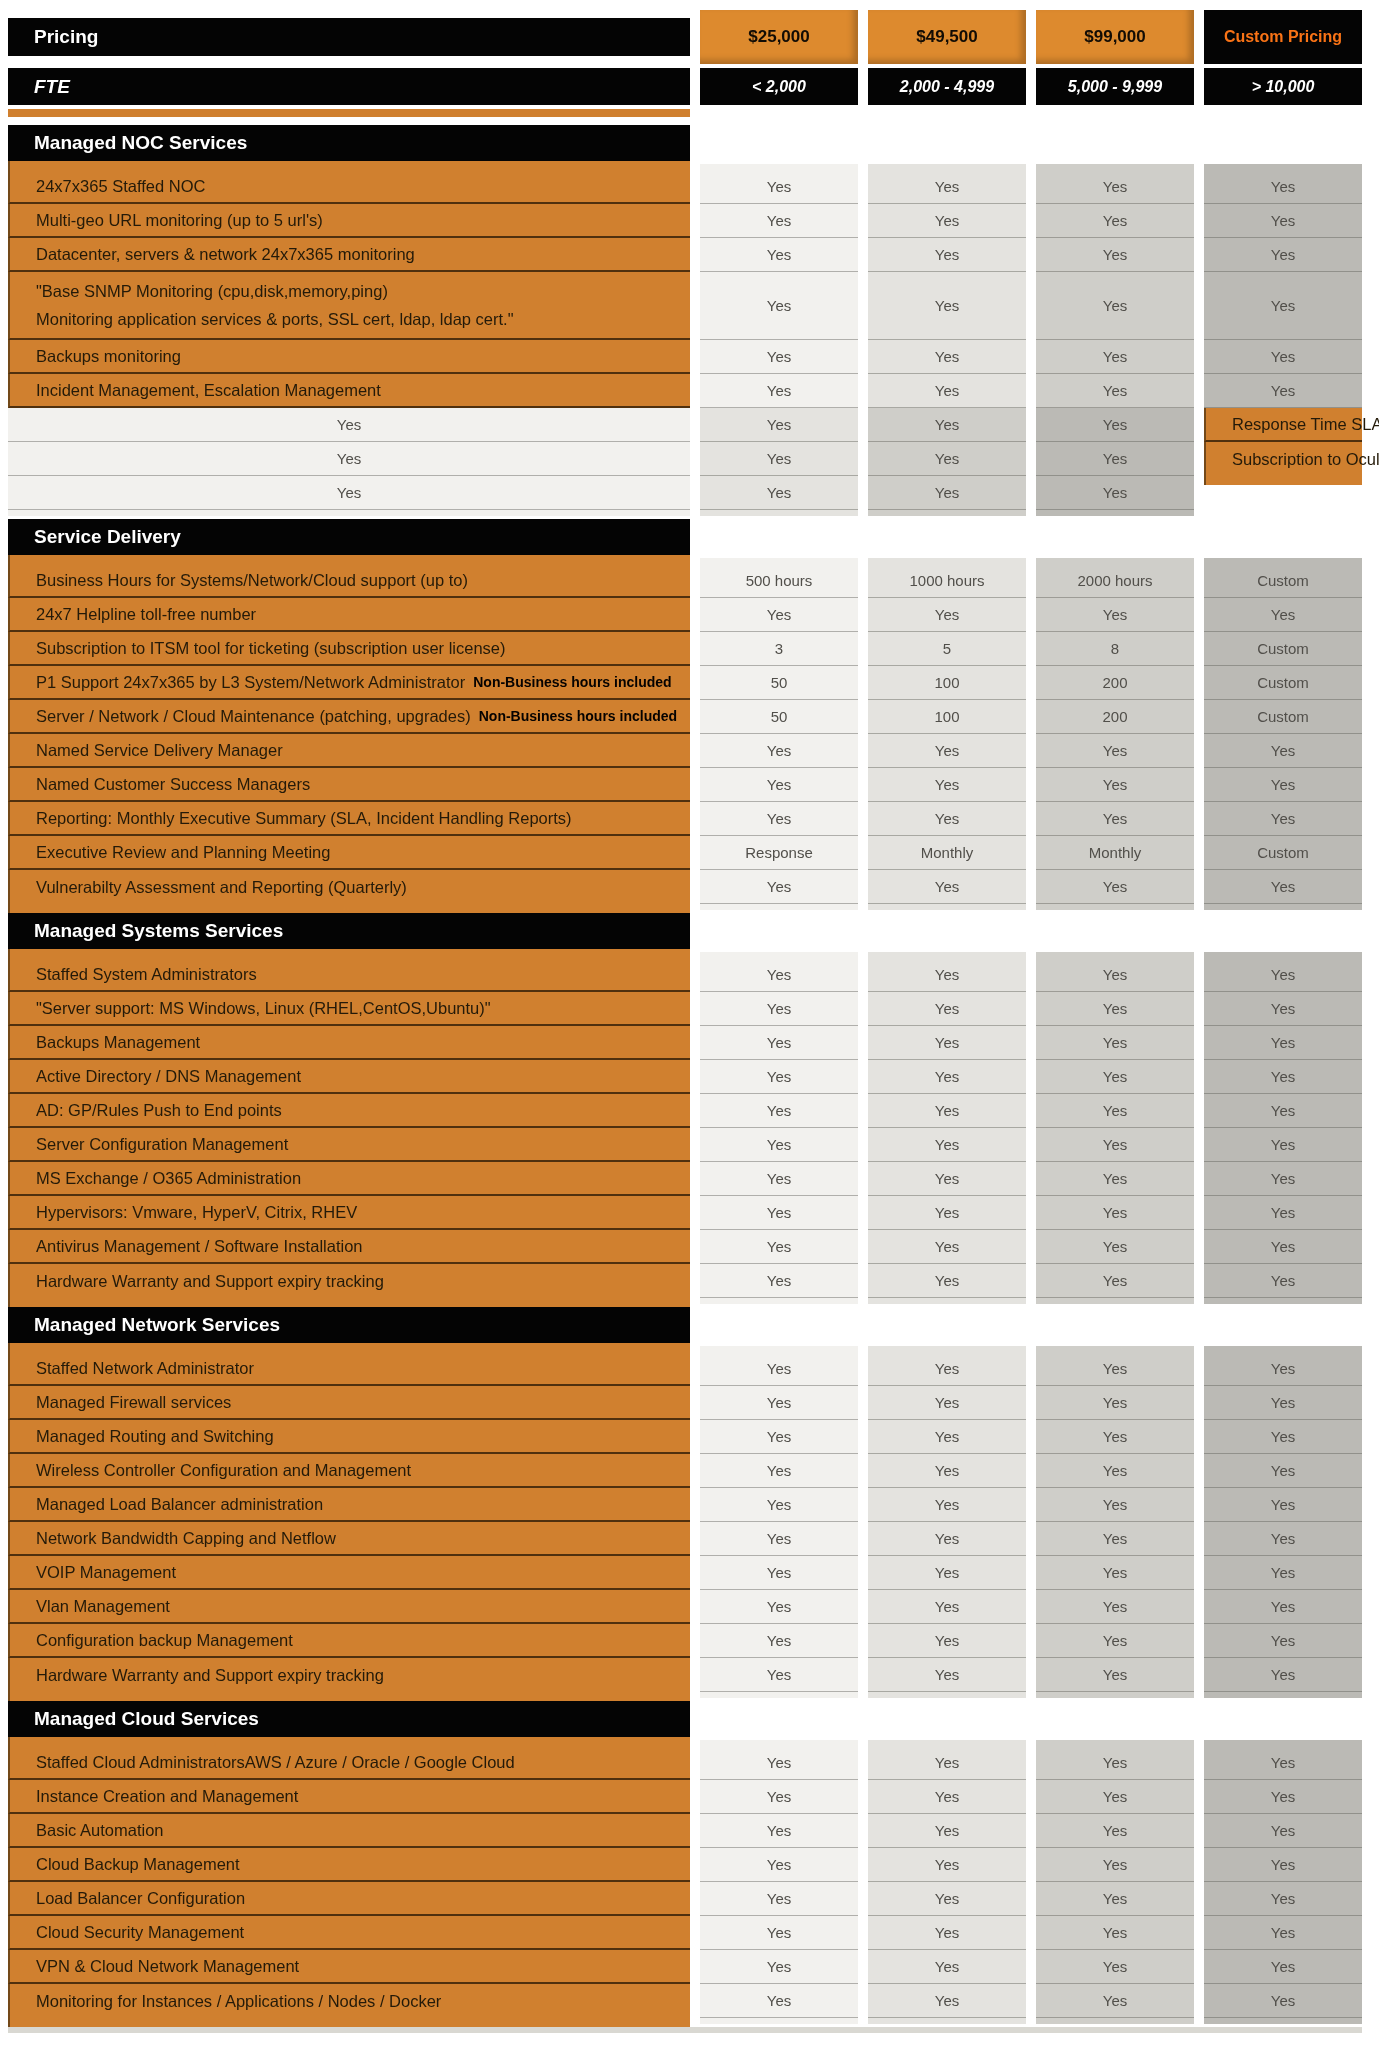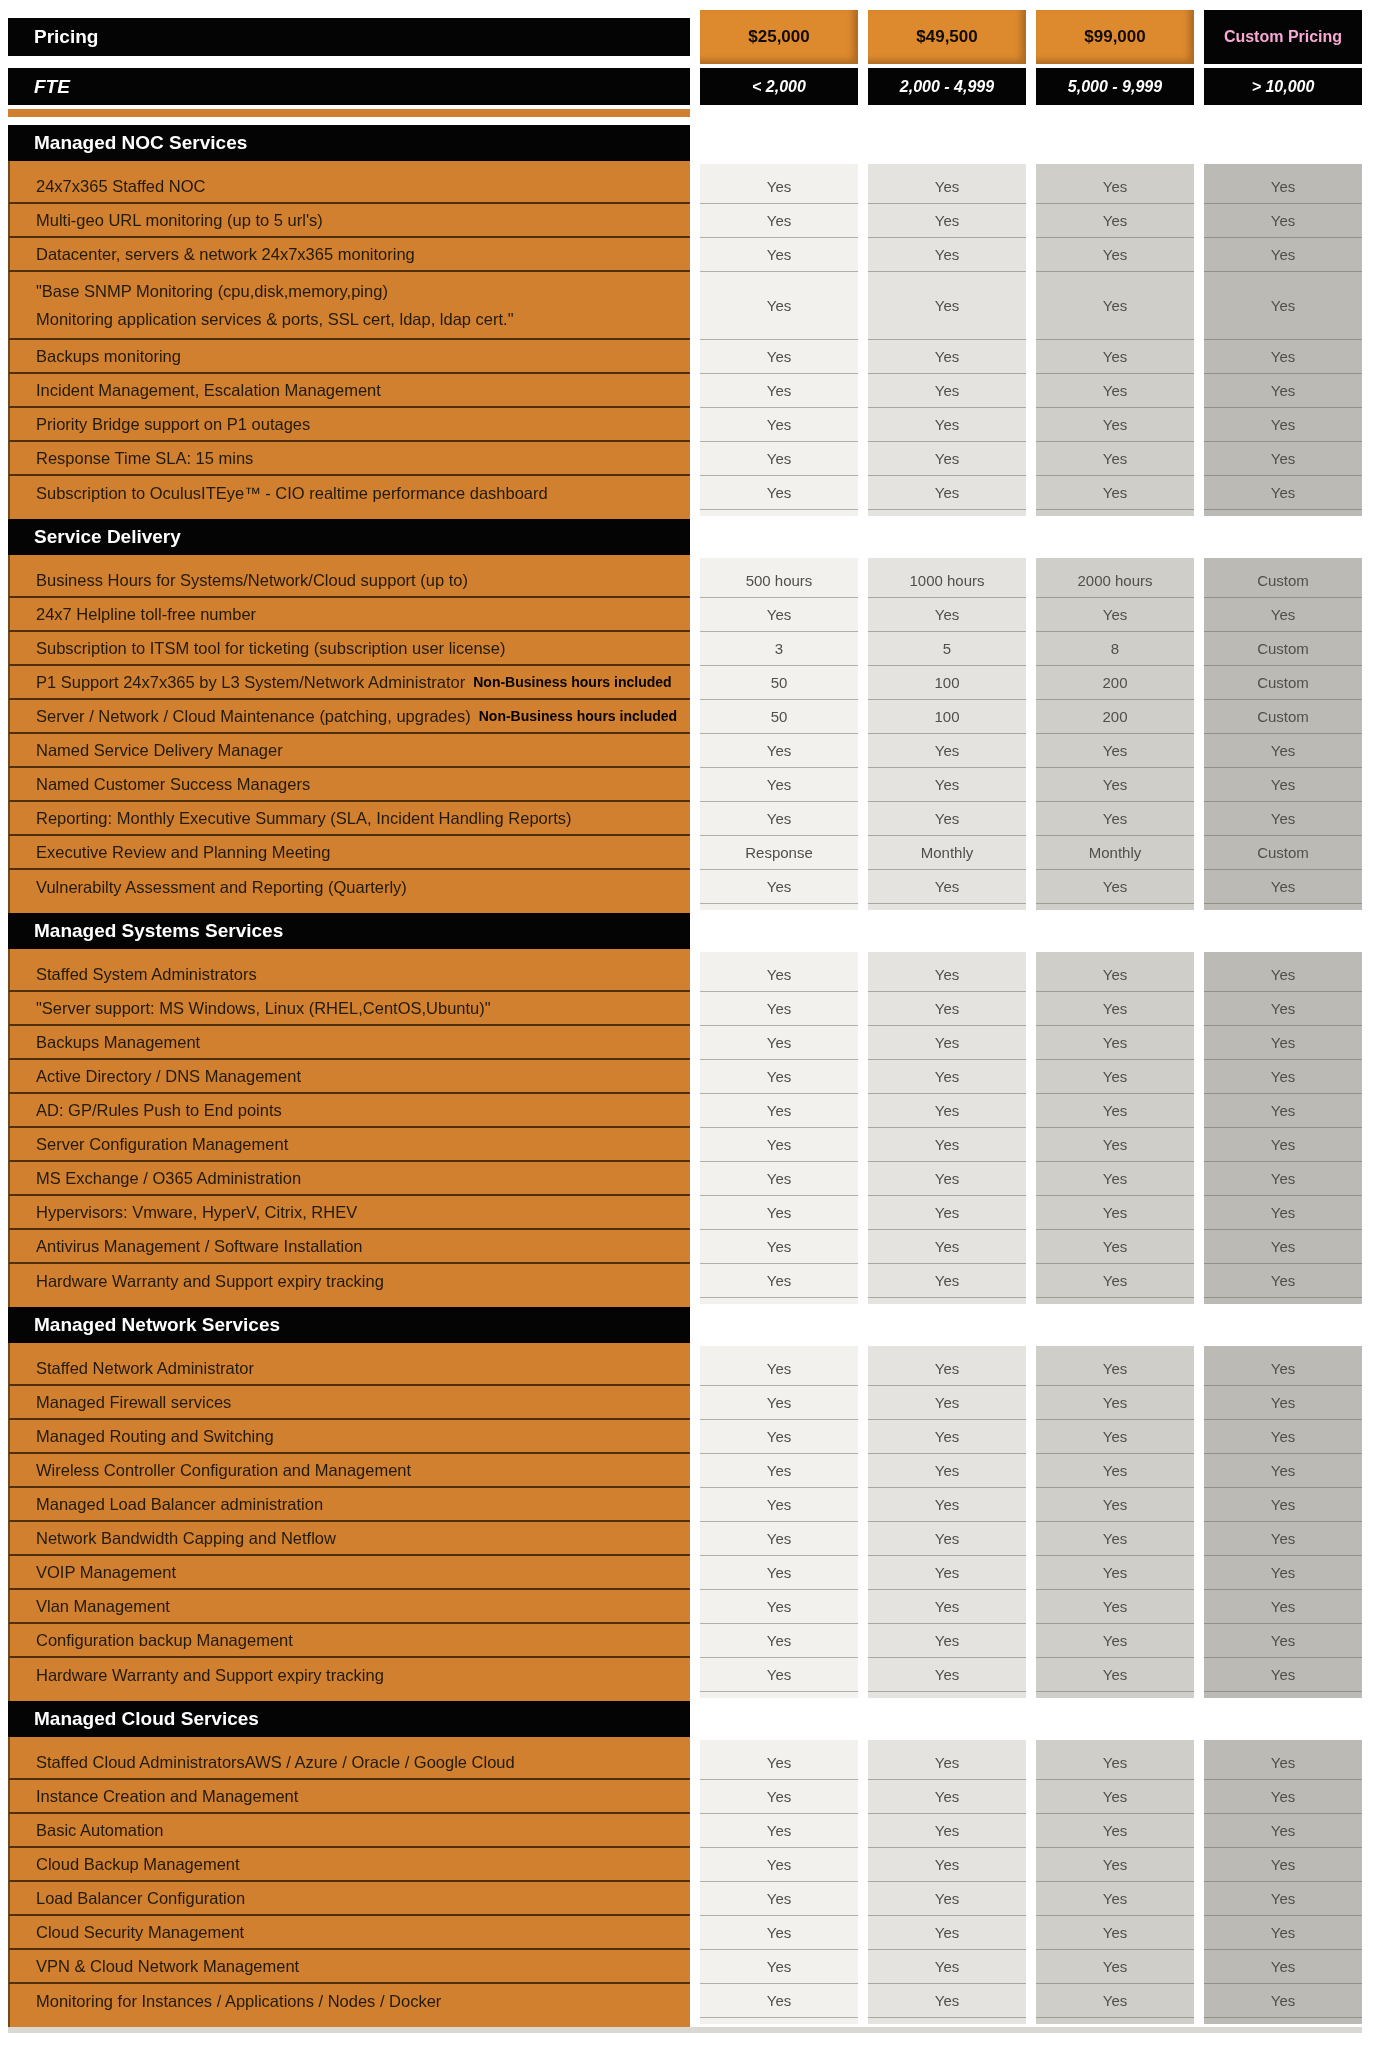--- a/index.html
+++ b/index.html
@@ -7,21 +7,21 @@
   .page{position:relative;width:1379px;height:2049px;background:#ffffff;overflow:hidden;}
   .content{padding:10px 0 0 8px;width:1354px;}
 
   
   .hdr-grid{display:grid;grid-template-columns:682px 158px 158px 158px 158px;column-gap:10px;align-items:center;}
   .prow{height:46px;}
   .hbar{height:38px;background:#040404;display:flex;align-items:center;padding-left:26px;box-sizing:border-box;}
   .hbar .htxt{color:#ffffff;font-weight:bold;font-size:19px;}
   .pcell{height:54px;background:var(--orange-h);display:flex;align-items:center;justify-content:center;
          font-weight:bold;font-size:17px;color:#120c04;box-shadow:inset -5px -4px 6px rgba(0,0,0,0.22);}
-  .pcell.dark{background:#040404;color:#f9a8d4;box-shadow:none;font-size:16px;}
+  .pcell.dark{background:#040404;color:#f97316;box-shadow:none;font-size:16px;}
   .frow{height:37px;margin-top:12px;font-style:italic;}
   .fbar{height:37px;background:#040404;display:flex;align-items:center;padding-left:26px;box-sizing:border-box;}
   .fbar .htxt{color:#ffffff;font-weight:bold;font-size:19px;}
   .fcell{height:37px;background:#040404;color:#ffffff;font-weight:bold;font-size:16px;
          display:flex;align-items:center;justify-content:center;}
   .strip{width:682px;height:8px;background:var(--orange);margin-top:4px;margin-bottom:8px;}
 
   
   .sbar{width:682px;height:36px;background:#040404;display:flex;align-items:center;padding-left:26px;box-sizing:border-box;}
   .stitle{color:#ffffff;font-weight:bold;font-size:19px;}
@@ -129,25 +129,20 @@
           <div class="val" style="background: rgb(187, 186, 181);">Yes</div>
           <div class="lab">
             <div class="line">
               <span class="ltext">Incident Management, Escalation Management</span>
             </div>
           </div>
           <div class="val" style="background: rgb(242, 241, 238);">Yes</div>
           <div class="val" style="background: rgb(228, 227, 223);">Yes</div>
           <div class="val" style="background: rgb(207, 206, 201);">Yes</div>
           <div class="val" style="background: rgb(187, 186, 181);">Yes</div>
-          <div class="lab">
-            <div class="line">
-              <span class="ltext">Priority Bridge support on P1 outages</span>
-            </div>
-          </div>
           <div class="val" style="background: rgb(242, 241, 238);">Yes</div>
           <div class="val" style="background: rgb(228, 227, 223);">Yes</div>
           <div class="val" style="background: rgb(207, 206, 201);">Yes</div>
           <div class="val" style="background: rgb(187, 186, 181);">Yes</div>
           <div class="lab">
             <div class="line">
               <span class="ltext">Response Time SLA: 15 mins</span>
             </div>
           </div>
           <div class="val" style="background: rgb(242, 241, 238);">Yes</div>

